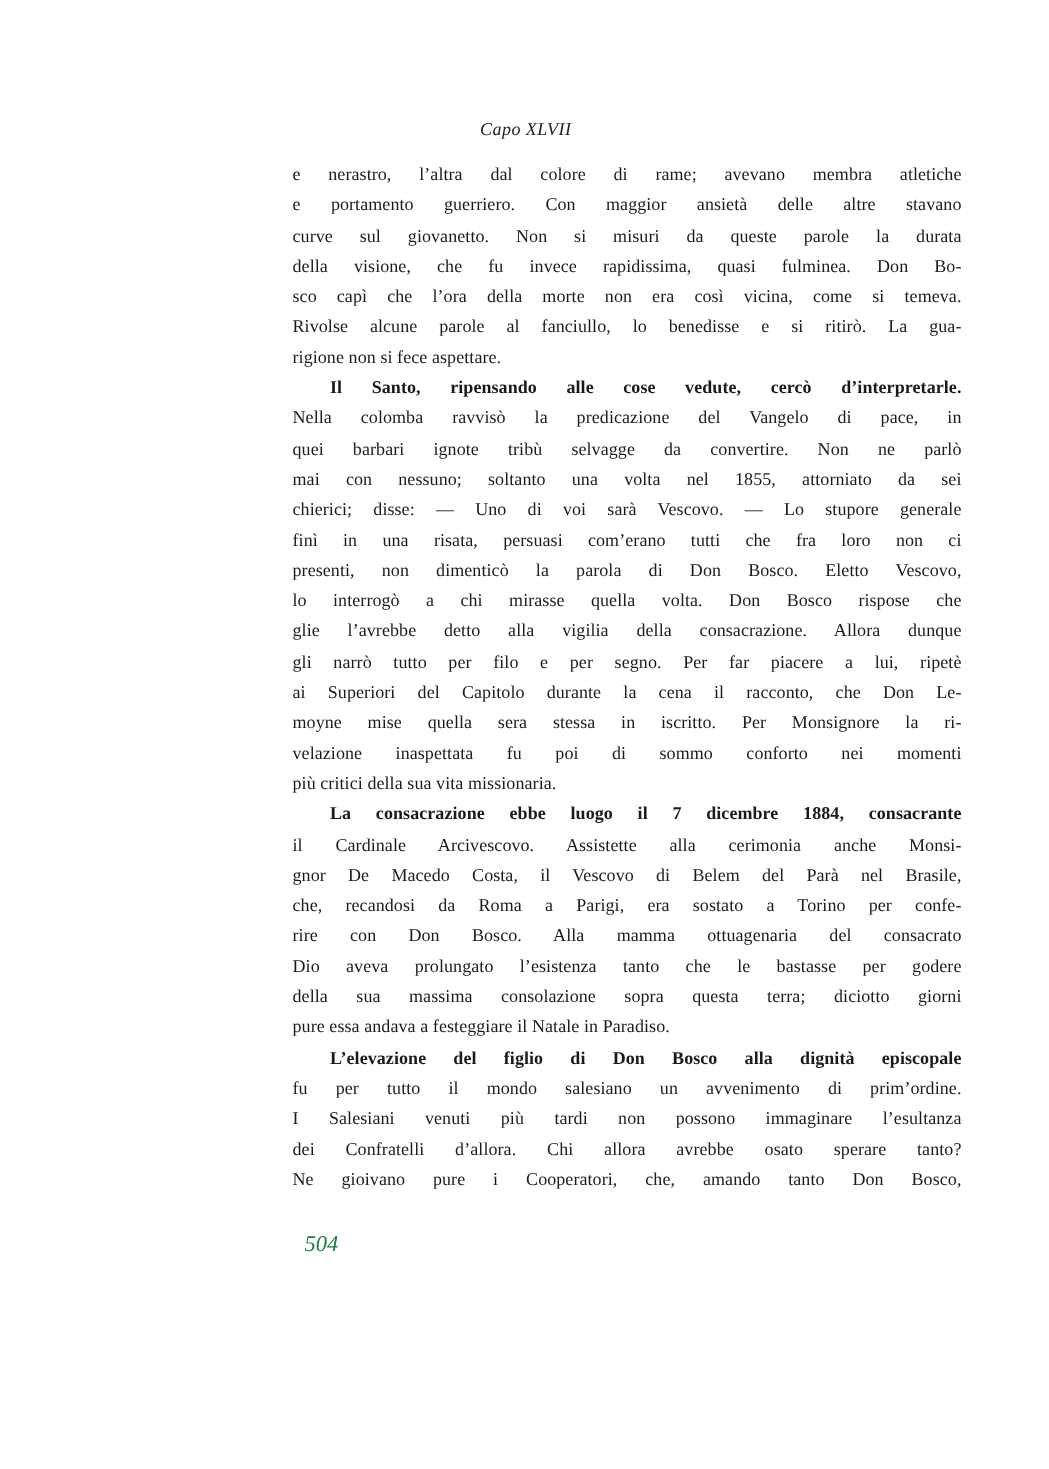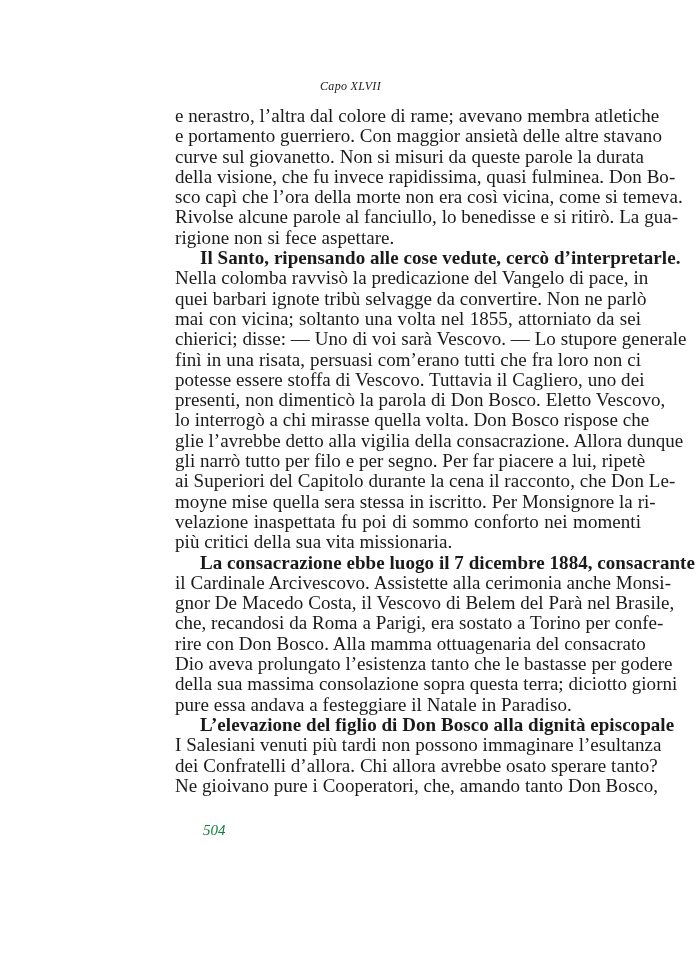--- a/index.html
+++ b/index.html
@@ -31,25 +31,26 @@
     .text-block {
       position: absolute;
       top: 106px;
       left: 175px;
       width: 466px;
     }
     .line {
       display: block;
       height: 20.3px;
       line-height: 20.3px;
-      font-size: 19px;
+      font-size: 12px;
       white-space: nowrap;
       text-align: justify;
       text-align-last: justify;
       letter-spacing: 0.05px;
+      margin-left: 20px;
     }
     .line.last {
       text-align-last: left;
       font-family: Liberation Serif, serif;
     }
     .line.indent {
       padding-left: 25px;
       box-sizing: border-box;
       font-weight: bold;
     }
@@ -71,39 +72,39 @@
     <span class="line">e nerastro, l’altra dal colore di rame; avevano membra atletiche</span>
     <span class="line">e portamento guerriero. Con maggior ansietà delle altre stavano</span>
     <span class="line">curve sul giovanetto. Non si misuri da queste parole la durata</span>
     <span class="line">della visione, che fu invece rapidissima, quasi fulminea. Don Bo-</span>
     <span class="line">sco capì che l’ora della morte non era così vicina, come si temeva.</span>
     <span class="line">Rivolse alcune parole al fanciullo, lo benedisse e si ritirò. La gua-</span>
     <span class="line last">rigione non si fece aspettare.</span>
     <span class="line indent">Il Santo, ripensando alle cose vedute, cercò d’interpretarle.</span>
     <span class="line">Nella colomba ravvisò la predicazione del Vangelo di pace, in</span>
     <span class="line">quei barbari ignote tribù selvagge da convertire. Non ne parlò</span>
-    <span class="line">mai con vicina; soltanto una volta nel 1855, attorniato da sei</span>
+    <span class="line">mai con nessuno; soltanto una volta nel 1855, attorniato da sei</span>
     <span class="line">chierici; disse: — Uno di voi sarà Vescovo. — Lo stupore generale</span>
     <span class="line">finì in una risata, persuasi com’erano tutti che fra loro non ci</span>
-    <span class="line">potesse essere stoffa di Vescovo. Tuttavia il Cagliero, uno dei</span>
     <span class="line">presenti, non dimenticò la parola di Don Bosco. Eletto Vescovo,</span>
     <span class="line">lo interrogò a chi mirasse quella volta. Don Bosco rispose che</span>
     <span class="line">glie l’avrebbe detto alla vigilia della consacrazione. Allora dunque</span>
     <span class="line">gli narrò tutto per filo e per segno. Per far piacere a lui, ripetè</span>
     <span class="line">ai Superiori del Capitolo durante la cena il racconto, che Don Le-</span>
     <span class="line">moyne mise quella sera stessa in iscritto. Per Monsignore la ri-</span>
     <span class="line">velazione inaspettata fu poi di sommo conforto nei momenti</span>
     <span class="line last">più critici della sua vita missionaria.</span>
     <span class="line indent">La consacrazione ebbe luogo il 7 dicembre 1884, consacrante</span>
     <span class="line">il Cardinale Arcivescovo. Assistette alla cerimonia anche Monsi-</span>
     <span class="line">gnor De Macedo Costa, il Vescovo di Belem del Parà nel Brasile,</span>
     <span class="line">che, recandosi da Roma a Parigi, era sostato a Torino per confe-</span>
     <span class="line">rire con Don Bosco. Alla mamma ottuagenaria del consacrato</span>
     <span class="line">Dio aveva prolungato l’esistenza tanto che le bastasse per godere</span>
     <span class="line">della sua massima consolazione sopra questa terra; diciotto giorni</span>
     <span class="line last">pure essa andava a festeggiare il Natale in Paradiso.</span>
     <span class="line indent">L’elevazione del figlio di Don Bosco alla dignità episcopale</span>
+    <span class="line">fu per tutto il mondo salesiano un avvenimento di prim’ordine.</span>
     <span class="line">I Salesiani venuti più tardi non possono immaginare l’esultanza</span>
     <span class="line">dei Confratelli d’allora. Chi allora avrebbe osato sperare tanto?</span>
     <span class="line">Ne gioivano pure i Cooperatori, che, amando tanto Don Bosco,</span>
   </div>
 
 <div class="page-number">504</div>
 
 </body></html>

